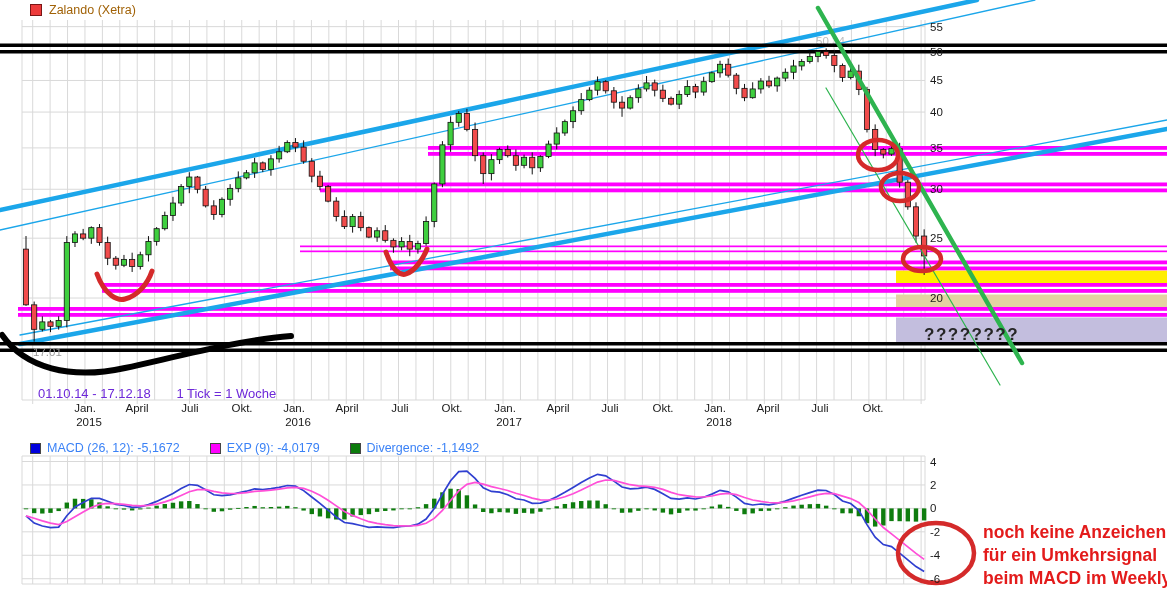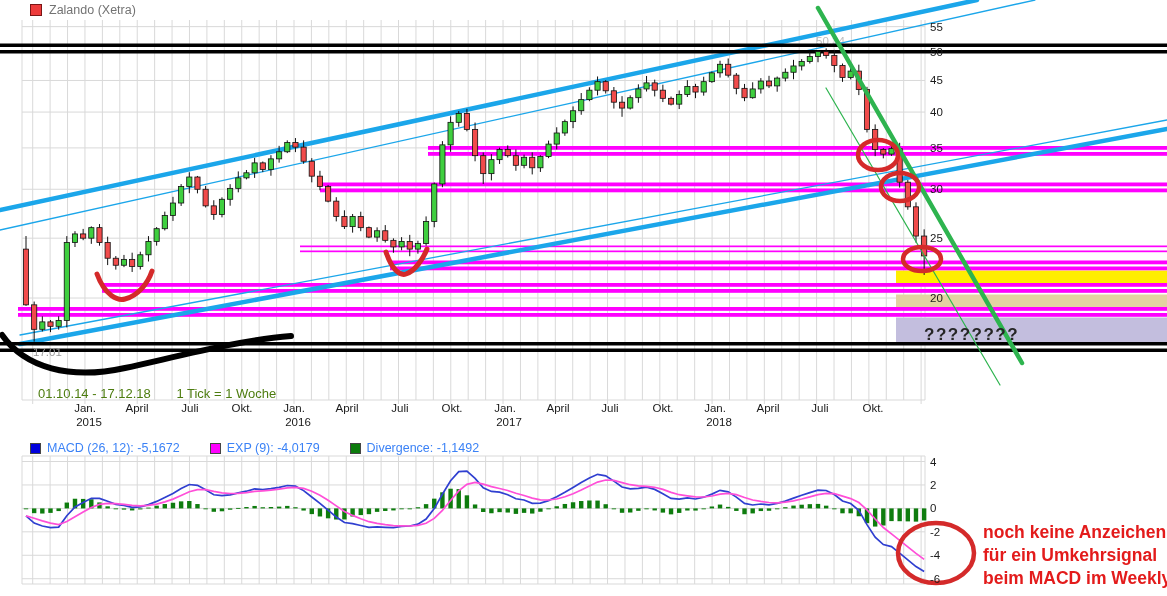--- a/index.html
+++ b/index.html
@@ -1,21 +1,21 @@
 <!DOCTYPE html>
 <html><head>
 <meta charset="utf-8">
 <style>
   html,body{margin:0;padding:0;background:#fff;}
   body{font-family:"Liberation Sans",sans-serif;}
   #stage{position:relative;width:1167px;height:596px;background:#fff;overflow:hidden;}
   #gfx{position:absolute;left:0;top:0;}
-  .hdr{position:absolute;left:30px;top:3px;display:flex;align-items:center;font-size:12.5px;color:#737373;}
+  .hdr{position:absolute;left:30px;top:3px;display:flex;align-items:center;font-size:12.5px;color:#a16207;}
   .hdr .sq{width:10px;height:10px;border:1px solid #7a1515;margin-right:7px;display:inline-block;}
-  .finfo{position:absolute;left:38px;top:386px;font-size:13px;color:#4d7c0f;}
+  .finfo{position:absolute;left:38px;top:386px;font-size:13px;color:#6d28d9;}
   .finfo span{margin-right:22px;}
   .legend{position:absolute;left:30px;top:441px;display:flex;align-items:center;font-size:12.5px;color:#3b82f6;}
   .legend .item{display:flex;align-items:center;margin-right:30px;}
   .legend .sq{width:9px;height:9px;border:1px solid #444;margin-right:6px;display:inline-block;}
   .note{position:absolute;left:983px;top:521px;width:195px;font-weight:bold;font-size:17.5px;line-height:1.3;}
 </style>
 </head>
 <body>
 
 <div id="stage">

